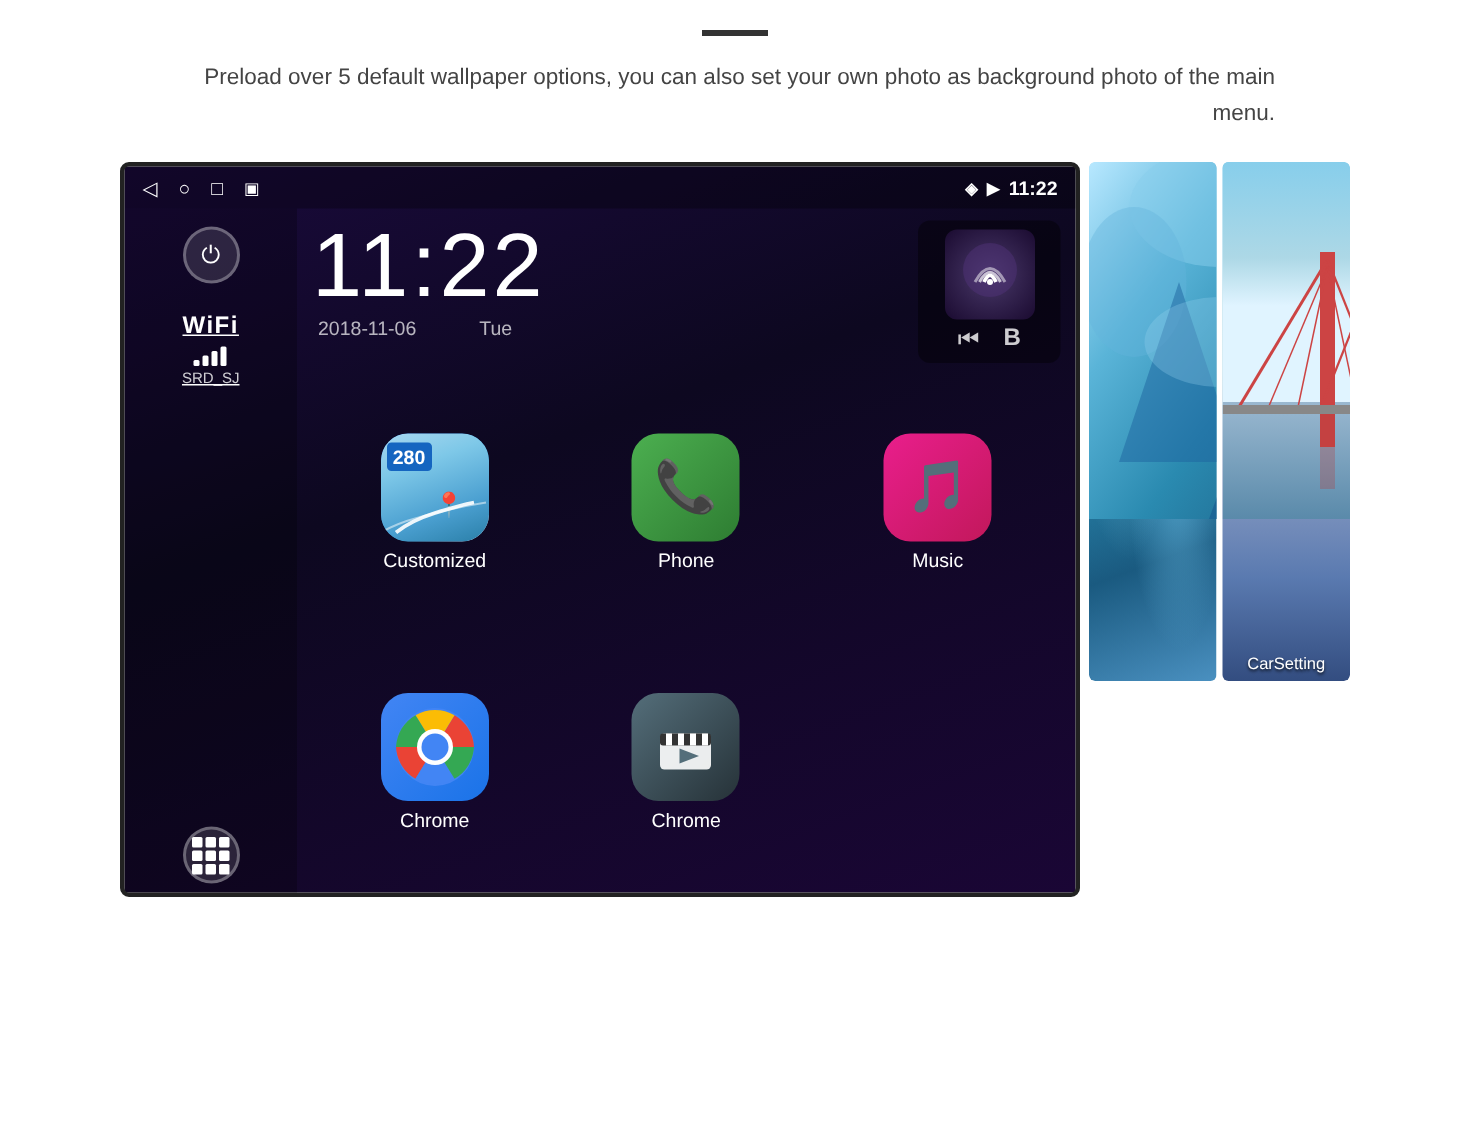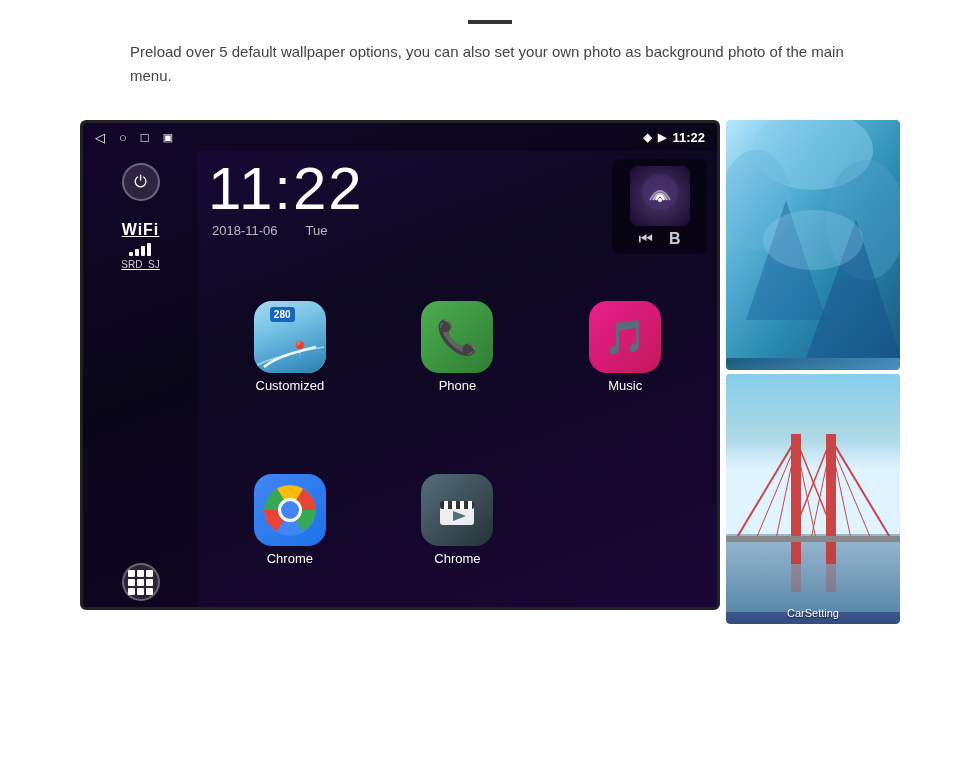--- a/index.html
+++ b/index.html
@@ -30,24 +30,24 @@
     .title-divider {
       width: 44px;
       height: 4px;
       background: #333;
       margin: 0 auto 16px;
     }
 
     .page-subtitle {
       font-size: 15px;
       color: #444;
-      text-align: left;
+      text-align: right;
       line-height: 1.6;
       max-width: 720px;
-      margin-bottom: 32px;
+      margin-bottom: 20px;
     }
 
     
     .phone-frame-wrapper {
       display: flex;
       flex-direction: row;
       align-items: flex-start;
       position: relative;
       width: 820px;
       height: 490px;
@@ -205,21 +205,21 @@
     .clock-time {
       font-size: 60px;
       font-weight: 300;
       color: white;
       line-height: 1;
       letter-spacing: 2px;
     }
 
     .clock-date {
       display: flex;
-      gap: 28px;
+      gap: 42px;
       color: rgba(255,255,255,0.7);
       font-size: 13px;
       margin-top: 4px;
       padding-left: 4px;
     }
 
     
     .media-widget {
       width: 95px;
       height: 95px;
@@ -301,24 +301,24 @@
     .nav-map-bg {
       position: absolute;
       inset: 0;
       background: linear-gradient(160deg, #a8d8f0 0%, #7ec8e8 30%, #4a9fd0 70%, #2a7fa8 100%);
       border-radius: 18px;
     }
 
     .nav-badge {
       position: absolute;
       top: 6px;
-      left: 16px;
+      left: 4px;
       background: #1565C0;
       color: white;
-      font-size: 10px;
+      font-size: 13px;
       font-weight: bold;
       padding: 2px 4px;
       border-radius: 3px;
     }
 
     .nav-pin {
       position: absolute;
       bottom: 14px;
       right: 16px;
       color: #1565C0;
@@ -351,23 +351,23 @@
     }
 
     .chrome-svg {
       width: 52px;
       height: 52px;
     }
 
     
     .wallpaper-thumbnails {
       width: 175px;
-      height: 504px;
-      display: flex;
-      flex-direction: column;
+      height: 346px;
+      display: flex;
+      flex-direction: row;
       margin-left: 6px;
       gap: 4px;
       border-radius: 4px;
       overflow: hidden;
     }
 
     .wallpaper-thumb {
       flex: 1;
       border-radius: 4px;
       overflow: hidden;

